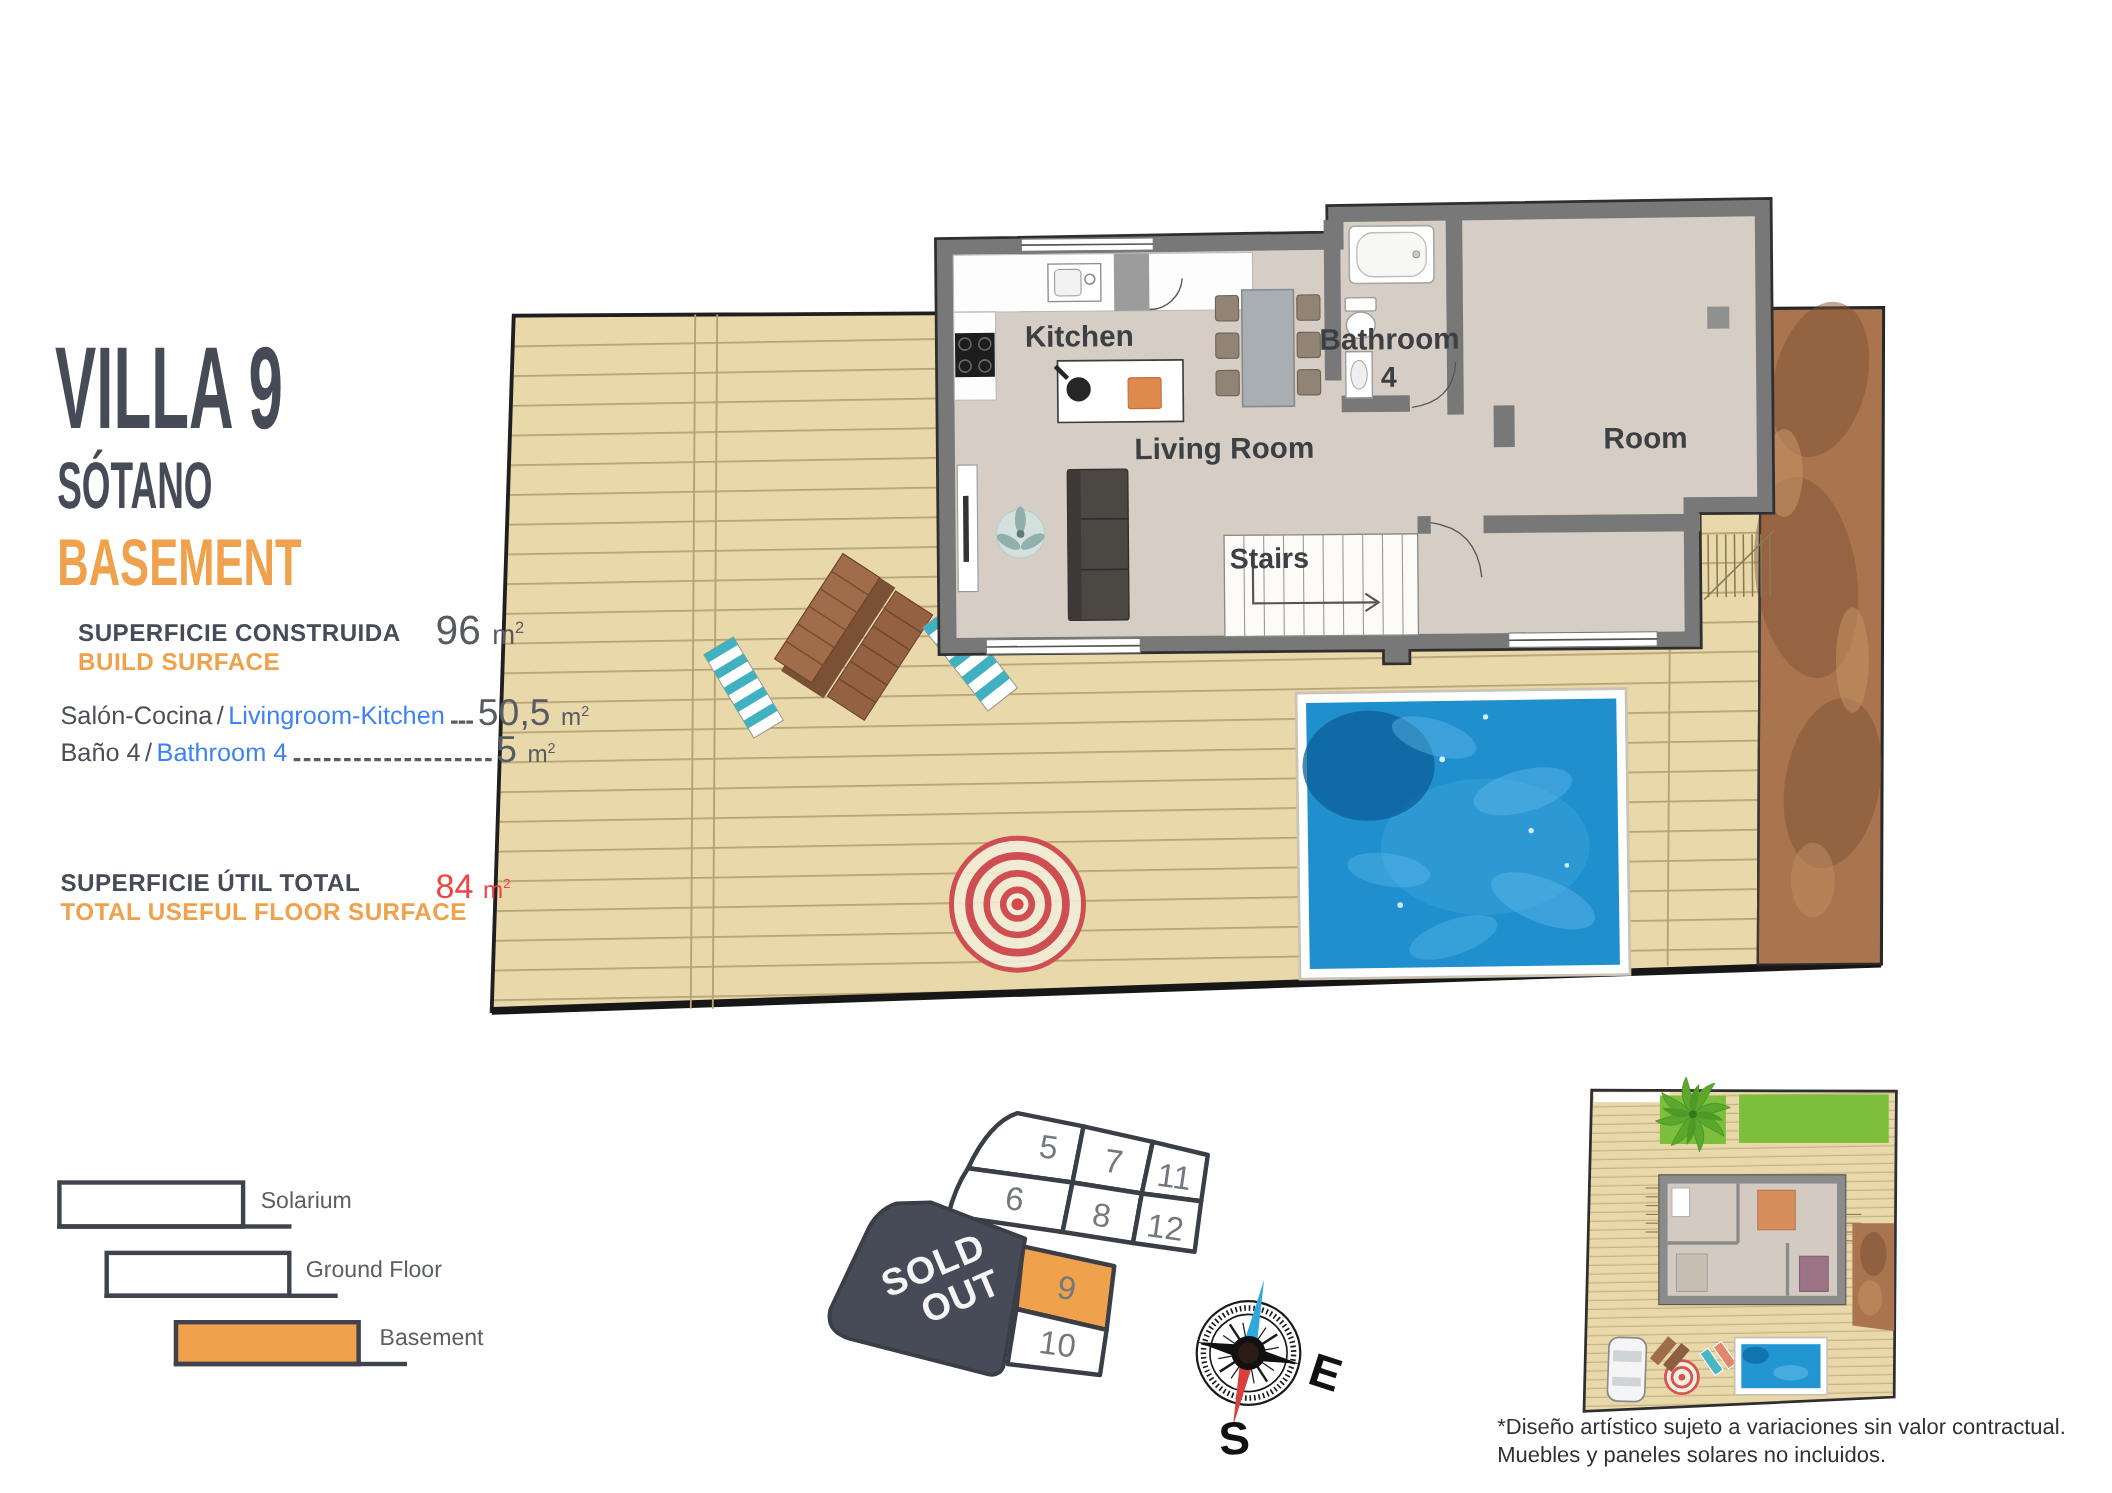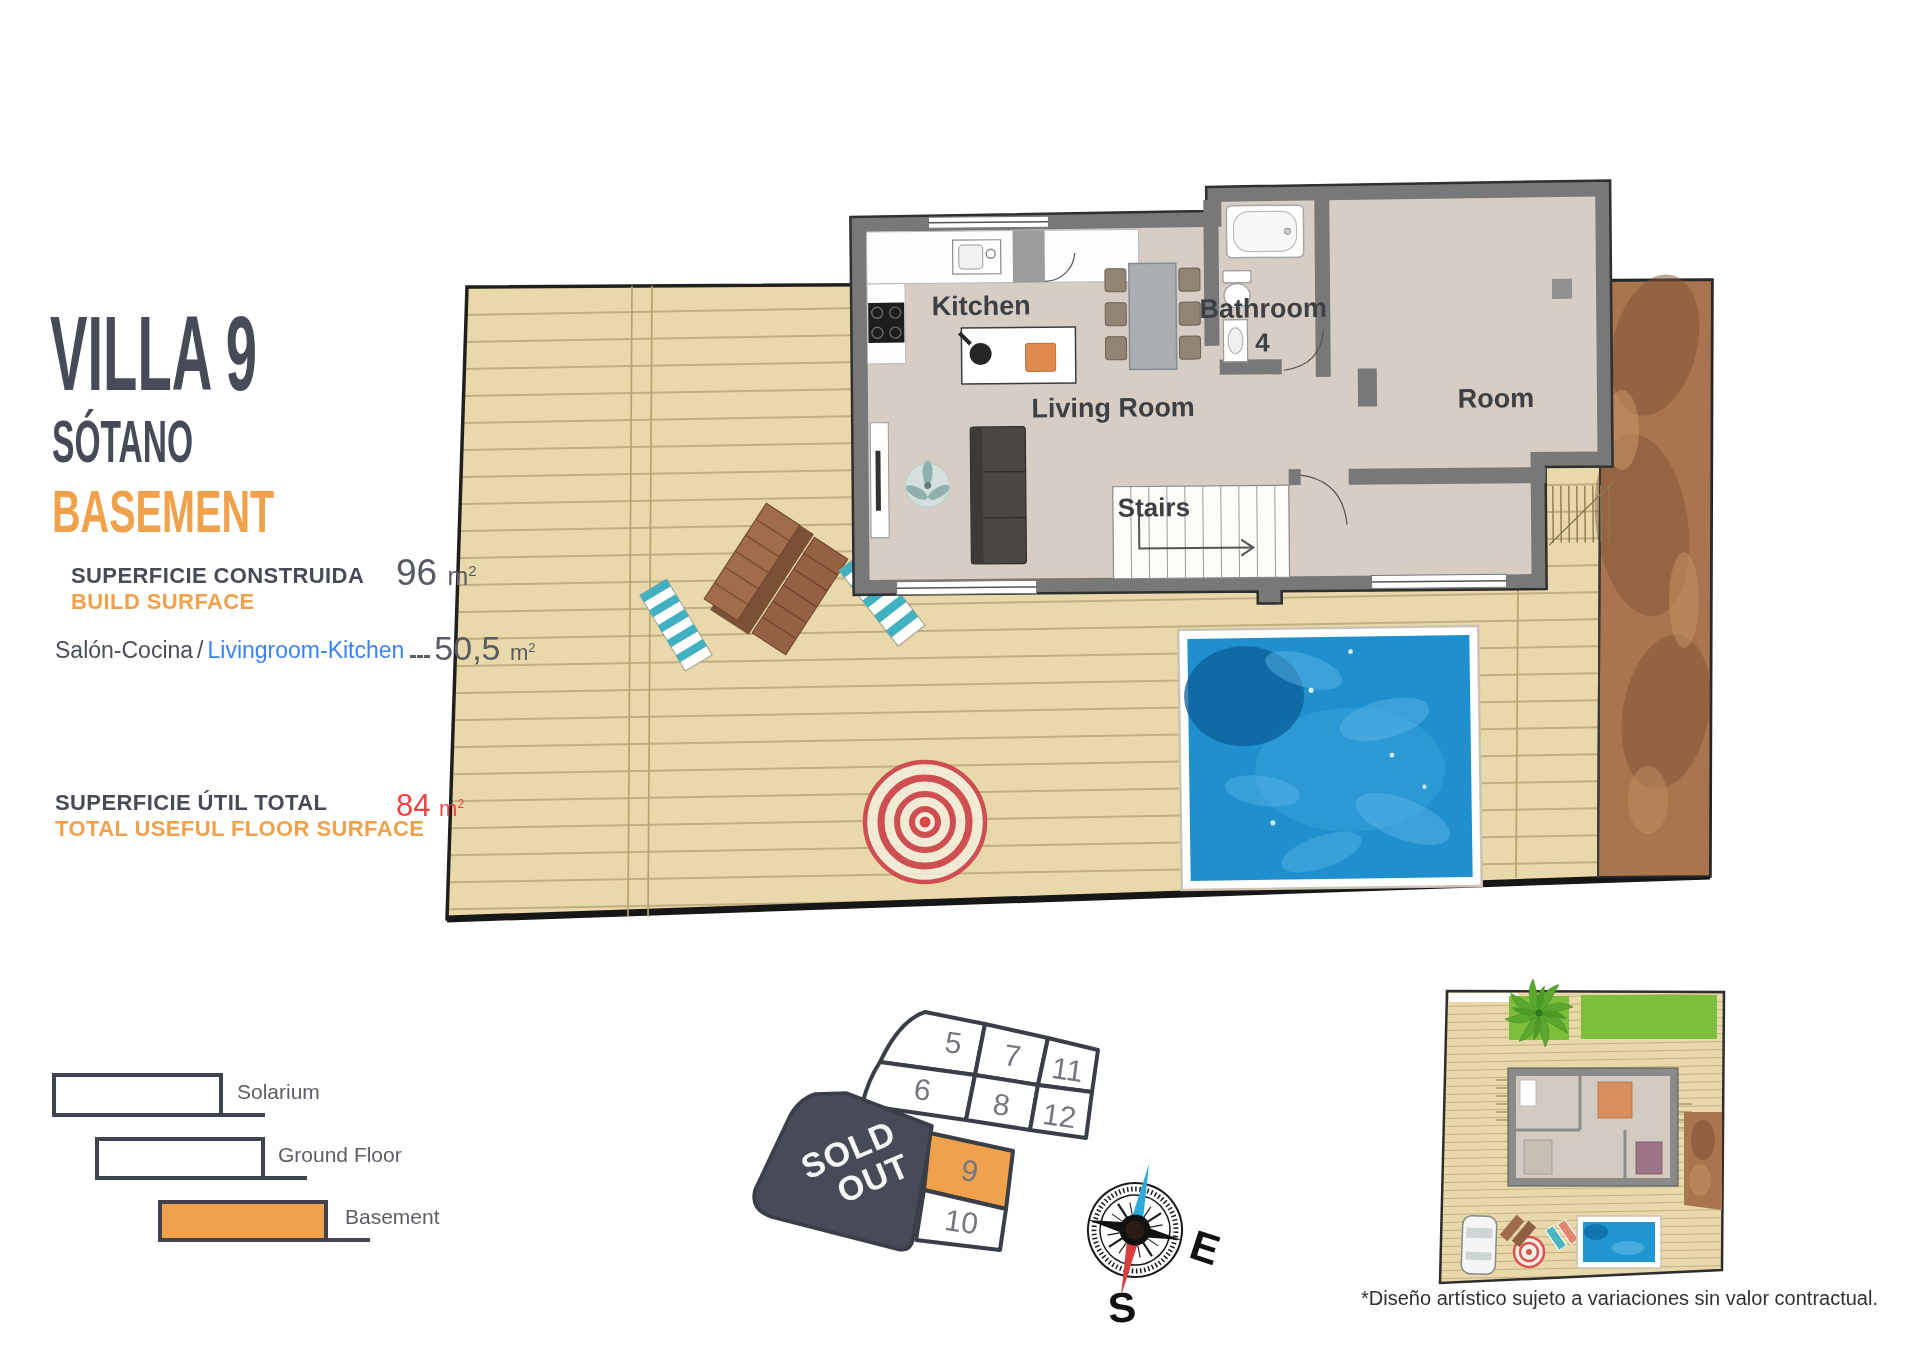--- a/index.html
+++ b/index.html
@@ -417,20 +417,25 @@
   <span>96</span>
   <span class="u"><span>m</span><sup>2</sup></span>
 </div>
 
 <div class="abs" id="room-rows">
   <div class="rrow">
     <span class="rname"><span>Salón-Cocina</span><span class="sep">/</span><span class="en">Livingroom-Kitchen</span></span>
     <span class="leader"></span>
     <span class="rval"><span>50,5</span> <span class="u"><span>m</span><sup>2</sup></span></span>
   </div>
+  <div class="rrow">
+    <span class="rname"><span>Baño 4</span><span class="sep">/</span><span class="en">Bathroom 4</span></span>
+    <span class="leader"></span>
+    <span class="rval"><span>5</span> <span class="u"><span>m</span><sup>2</sup></span></span>
+  </div>
 </div>
 
 <div class="abs seclab" id="total-labels">
   <div>SUPERFICIE ÚTIL TOTAL</div>
   <div class="en">TOTAL USEFUL FLOOR SURFACE</div>
 </div>
 <div class="abs bigval" id="total-value">
   <span>84</span>
   <span class="u"><span>m</span><sup>2</sup></span>
 </div>
@@ -444,13 +449,14 @@
   <div class="lgext" style="left:95px;top:1176px;width:212px"></div>
   <div class="lglab" style="left:278px;top:1143px">Ground Floor</div>
 
   <div class="lgbox orange" style="left:158px;top:1200px;width:162px;height:34px"></div>
   <div class="lgext" style="left:158px;top:1238px;width:212px"></div>
   <div class="lglab" style="left:345px;top:1205px">Basement</div>
 </div>
 
 <div class="abs" id="disclaimer">
   <div>*Diseño artístico sujeto a variaciones sin valor contractual.</div>
+  <div>Muebles y paneles solares no incluidos.</div>
 </div>
 
 </body></html>

